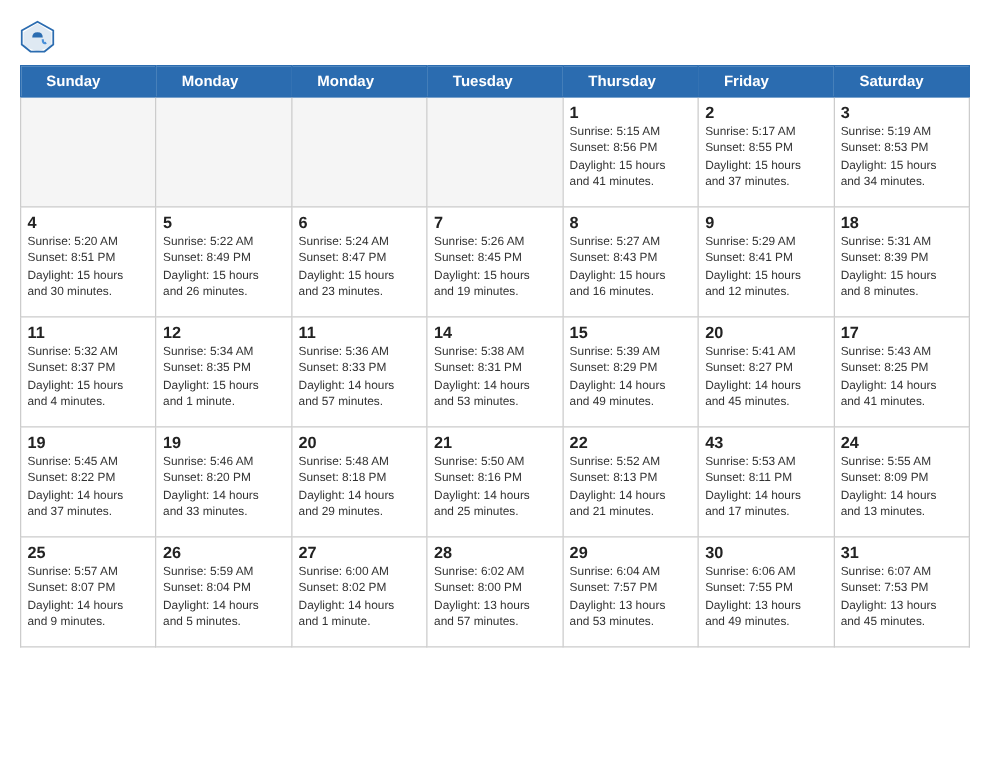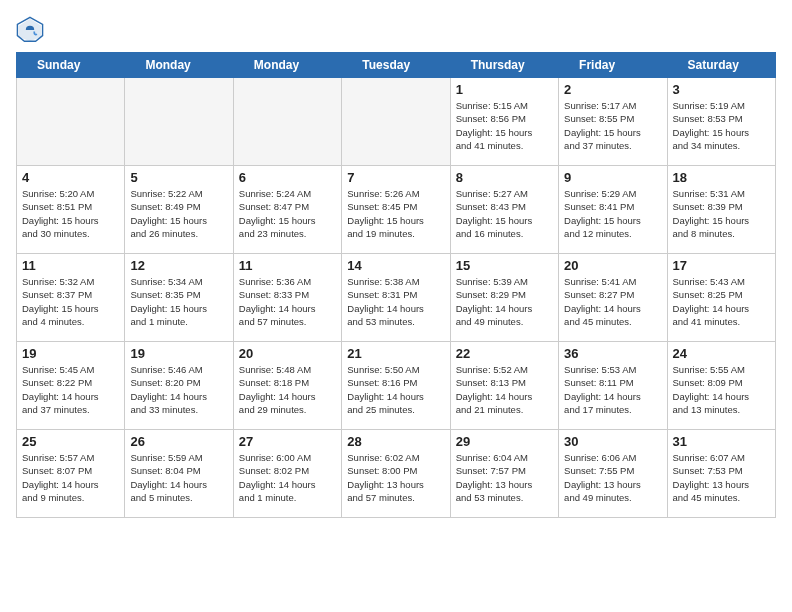--- a/index.html
+++ b/index.html
@@ -218,21 +218,21 @@
         </td>
         <td>
           <span class="day-num">21</span>
           <div class="day-info">Sunrise: 5:50 AM<br>Sunset: 8:16 PM<br>Daylight: 14 hours<br>and 25 minutes.</div>
         </td>
         <td>
           <span class="day-num">22</span>
           <div class="day-info">Sunrise: 5:52 AM<br>Sunset: 8:13 PM<br>Daylight: 14 hours<br>and 21 minutes.</div>
         </td>
         <td>
-          <span class="day-num">36</span>
+          <span class="day-num">43</span>
           <div class="day-info">Sunrise: 5:53 AM<br>Sunset: 8:11 PM<br>Daylight: 14 hours<br>and 17 minutes.</div>
         </td>
         <td>
           <span class="day-num">24</span>
           <div class="day-info">Sunrise: 5:55 AM<br>Sunset: 8:09 PM<br>Daylight: 14 hours<br>and 13 minutes.</div>
         </td>
       </tr>
       <tr>
         <td>
           <span class="day-num">25</span>

